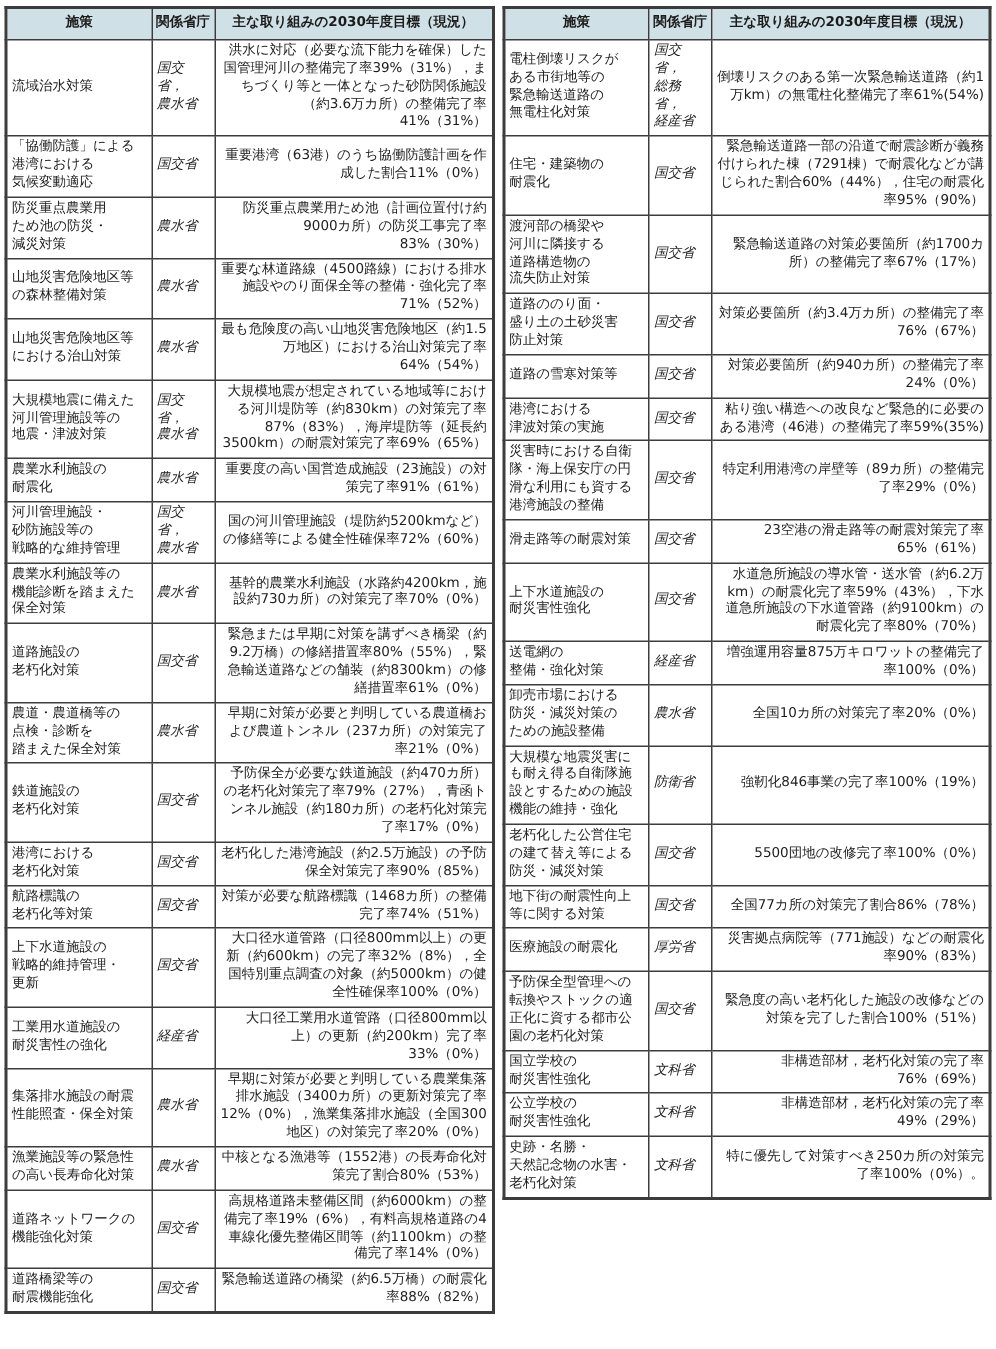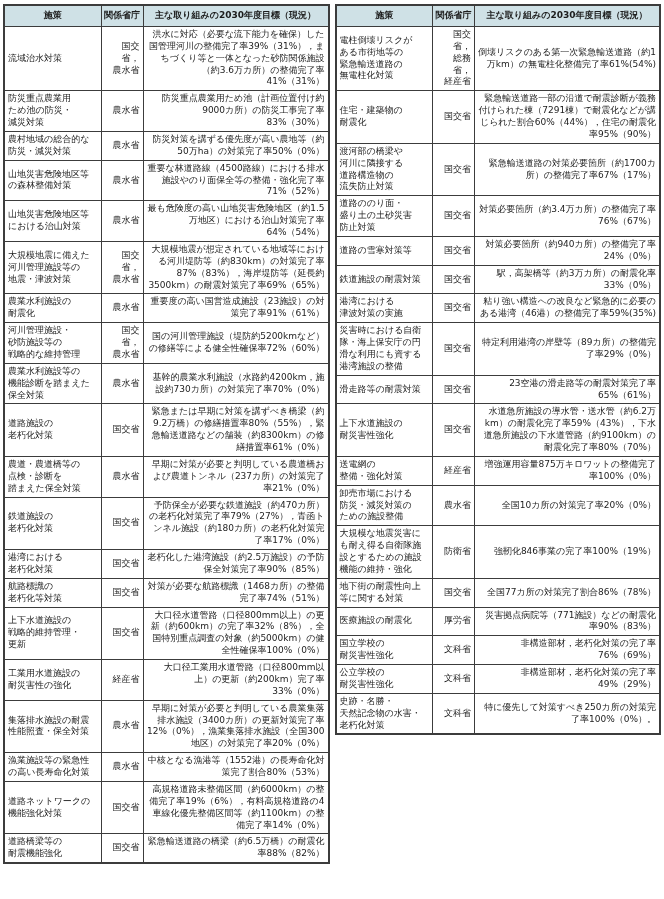--- a/index.html
+++ b/index.html
@@ -31,21 +31,21 @@
   .policy-table th {
     background:#cfe1e6;
     font-weight:bold;
     text-align:center;
     padding:4px 1px;
     margin-left:16px;
   }
   col.c-policy { width:97px; }
   col.c-ministry { width:42px; }
   td.policy-cell { white-space:pre-line; }
-  td.ministry-cell { white-space:pre-line; text-align:right; }
+  td.ministry-cell { white-space:pre-line; text-align:left;font-style:italic; }
   td.target-cell { text-align:right; }
 </style>
 </head>
 <body>
 
 <div class="page">
 
   <table class="policy-table">
     <colgroup>
         <col class="c-policy">
@@ -60,31 +60,32 @@
       </tr>
     </thead>
     <tbody>
         <tr>
           <td class="policy-cell">流域治水対策</td>
           <td class="ministry-cell">国交省，
 農水省</td>
           <td class="target-cell">洪水に対応（必要な流下能力を確保）した国管理河川の整備完了率39%（31%），まちづくり等と一体となった砂防関係施設（約3.6万カ所）の整備完了率41%（31%）</td>
         </tr>
         <tr>
+          <td class="policy-cell">「協働防護」による
+港湾における
+気候変動適応</td>
+          <td class="ministry-cell">国交省</td>
+          <td class="target-cell">重要港湾（63港）のうち協働防護計画を作成した割合11%（0%）</td>
+        </tr>
+        <tr>
           <td class="policy-cell">防災重点農業用
 ため池の防災・
 減災対策</td>
           <td class="ministry-cell">農水省</td>
           <td class="target-cell">防災重点農業用ため池（計画位置付け約9000カ所）の防災工事完了率83%（30%）</td>
-        </tr>
-        <tr>
-          <td class="policy-cell">農村地域の総合的な
-防災・減災対策</td>
-          <td class="ministry-cell">農水省</td>
-          <td class="target-cell">防災対策を講ずる優先度が高い農地等（約50万ha）の対策完了率50%（0%）</td>
         </tr>
         <tr>
           <td class="policy-cell">山地災害危険地区等
 の森林整備対策</td>
           <td class="ministry-cell">農水省</td>
           <td class="target-cell">重要な林道路線（4500路線）における排水施設やのり面保全等の整備・強化完了率71%（52%）</td>
         </tr>
         <tr>
           <td class="policy-cell">山地災害危険地区等
 における治山対策</td>
@@ -235,25 +236,20 @@
 防止対策</td>
           <td class="ministry-cell">国交省</td>
           <td class="target-cell">対策必要箇所（約3.4万カ所）の整備完了率76%（67%）</td>
         </tr>
         <tr>
           <td class="policy-cell">道路の雪寒対策等</td>
           <td class="ministry-cell">国交省</td>
           <td class="target-cell">対策必要箇所（約940カ所）の整備完了率24%（0%）</td>
         </tr>
         <tr>
-          <td class="policy-cell">鉄道施設の耐震対策</td>
-          <td class="ministry-cell">国交省</td>
-          <td class="target-cell">駅，高架橋等（約3万カ所）の耐震化率33%（0%）</td>
-        </tr>
-        <tr>
           <td class="policy-cell">港湾における
 津波対策の実施</td>
           <td class="ministry-cell">国交省</td>
           <td class="target-cell">粘り強い構造への改良など緊急的に必要のある港湾（46港）の整備完了率59%(35%)</td>
         </tr>
         <tr>
           <td class="policy-cell">災害時における自衛
 隊・海上保安庁の円
 滑な利用にも資する
 港湾施設の整備</td>
@@ -286,29 +282,44 @@
         </tr>
         <tr>
           <td class="policy-cell">大規模な地震災害に
 も耐え得る自衛隊施
 設とするための施設
 機能の維持・強化</td>
           <td class="ministry-cell">防衛省</td>
           <td class="target-cell">強靭化846事業の完了率100%（19%）</td>
         </tr>
         <tr>
+          <td class="policy-cell">老朽化した公営住宅
+の建て替え等による
+防災・減災対策</td>
+          <td class="ministry-cell">国交省</td>
+          <td class="target-cell">5500団地の改修完了率100%（0%）</td>
+        </tr>
+        <tr>
           <td class="policy-cell">地下街の耐震性向上
 等に関する対策</td>
           <td class="ministry-cell">国交省</td>
           <td class="target-cell">全国77カ所の対策完了割合86%（78%）</td>
         </tr>
         <tr>
           <td class="policy-cell">医療施設の耐震化</td>
           <td class="ministry-cell">厚労省</td>
           <td class="target-cell">災害拠点病院等（771施設）などの耐震化率90%（83%）</td>
+        </tr>
+        <tr>
+          <td class="policy-cell">予防保全型管理への
+転換やストックの適
+正化に資する都市公
+園の老朽化対策</td>
+          <td class="ministry-cell">国交省</td>
+          <td class="target-cell">緊急度の高い老朽化した施設の改修などの対策を完了した割合100%（51%）</td>
         </tr>
         <tr>
           <td class="policy-cell">国立学校の
 耐災害性強化</td>
           <td class="ministry-cell">文科省</td>
           <td class="target-cell">非構造部材，老朽化対策の完了率76%（69%）</td>
         </tr>
         <tr>
           <td class="policy-cell">公立学校の
 耐災害性強化</td>

